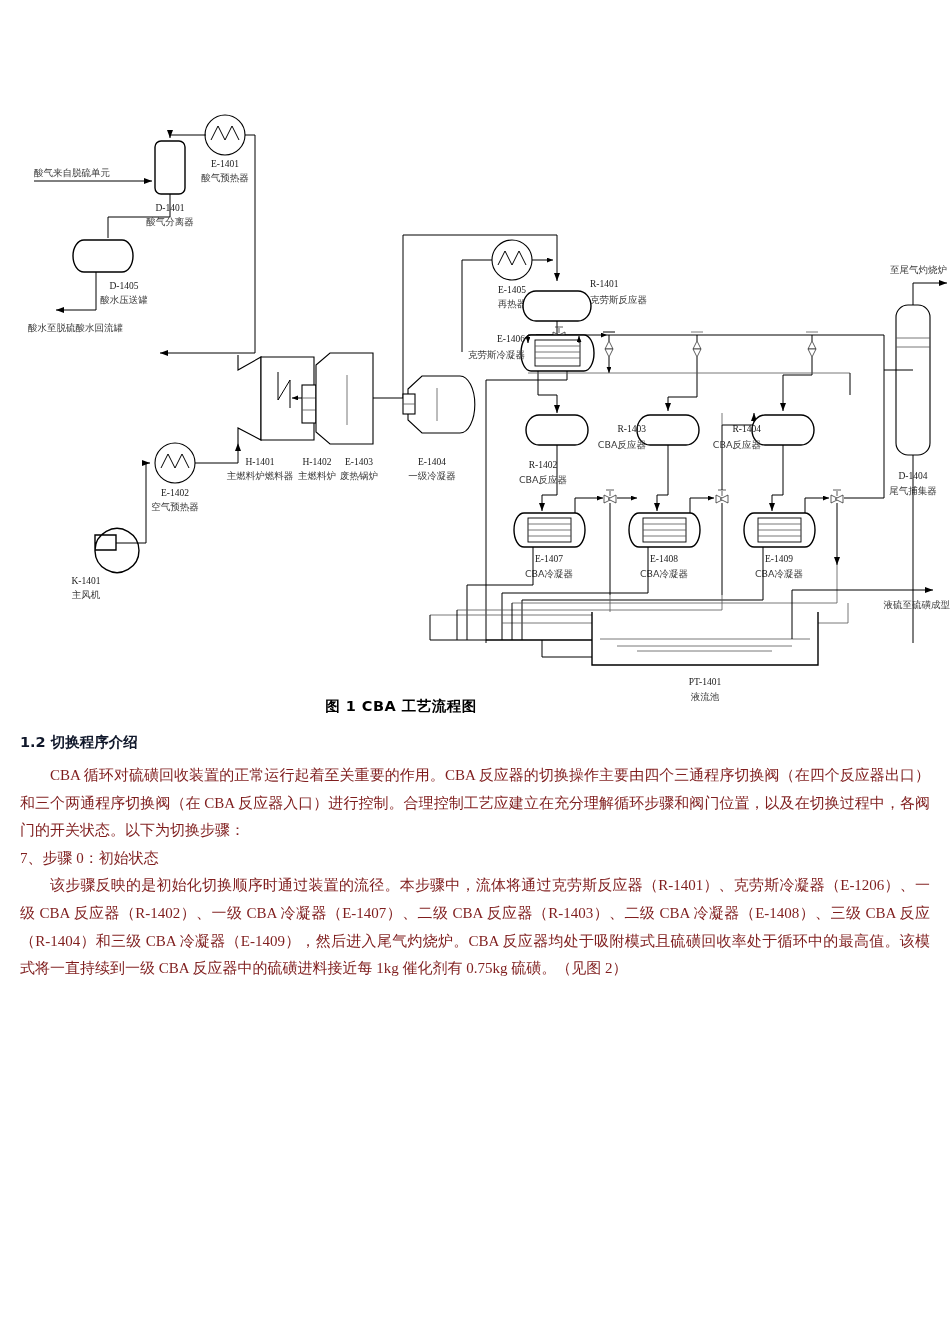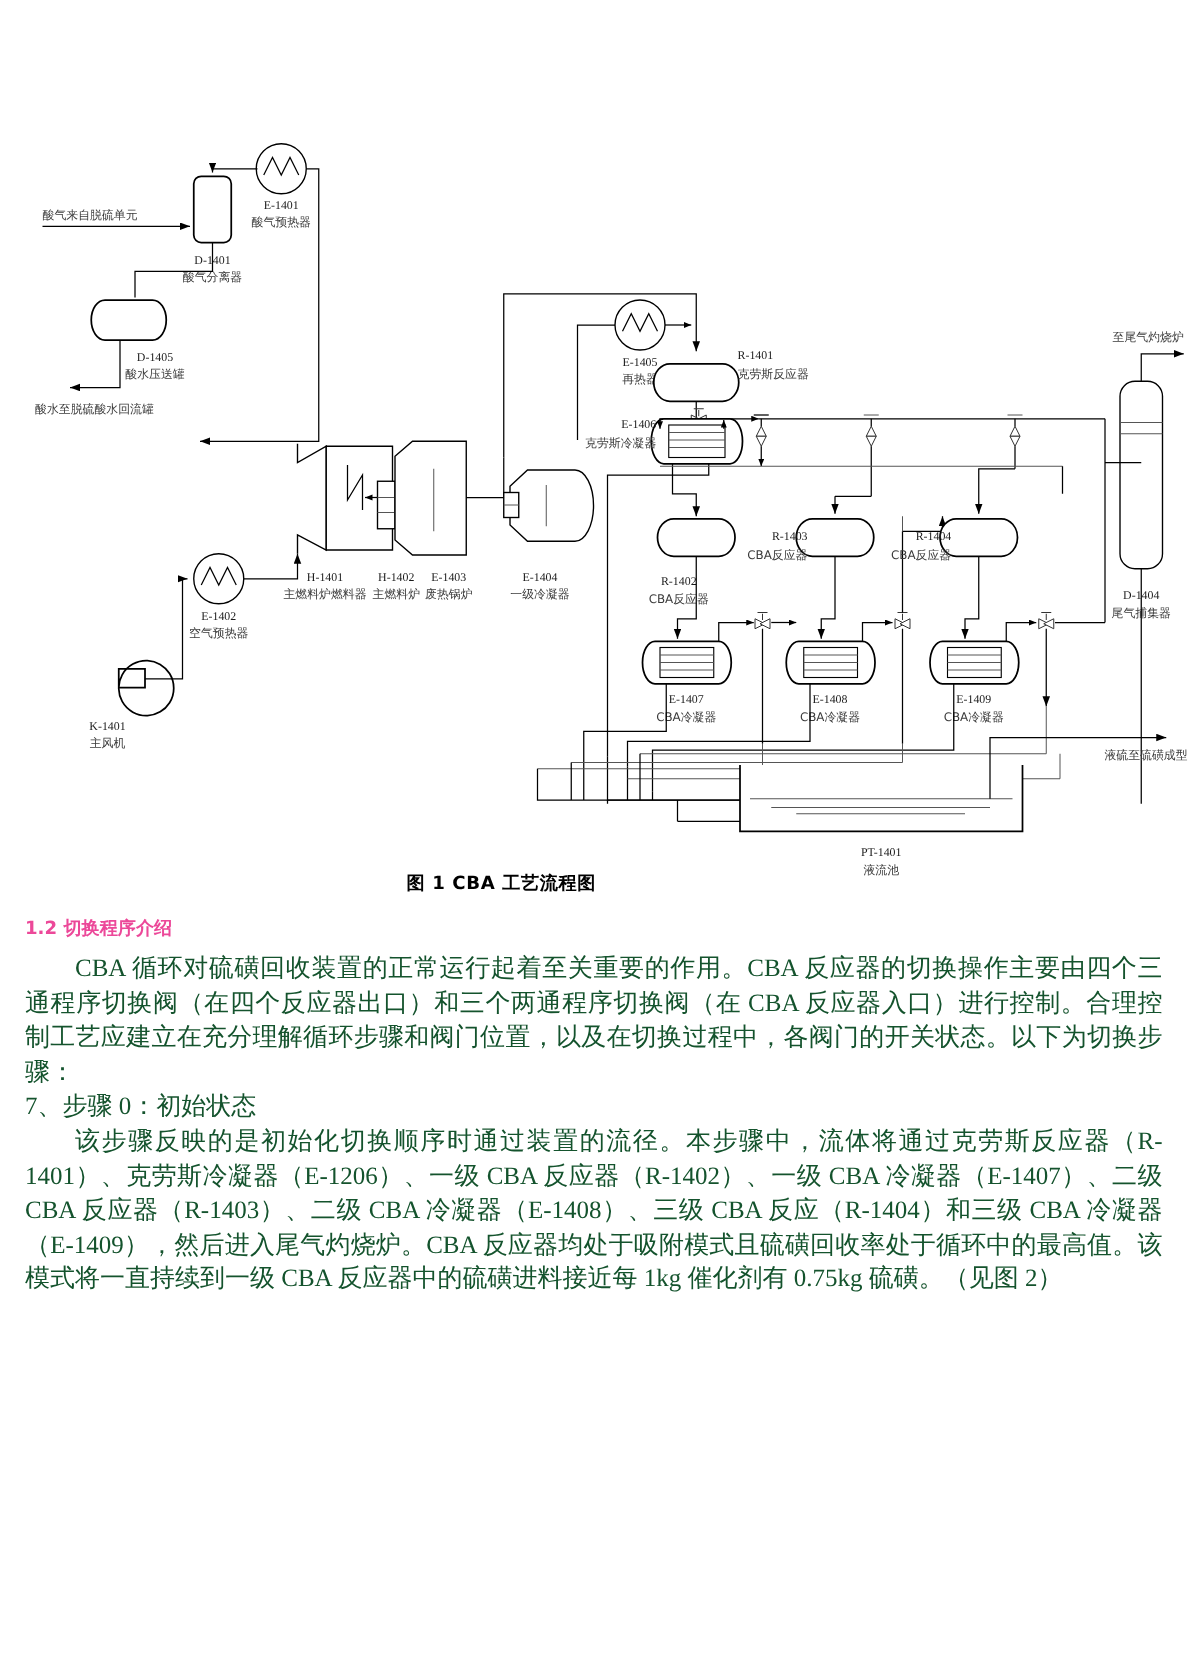--- a/index.html
+++ b/index.html
@@ -70,31 +70,31 @@
     font-weight: bold;
     color: #000;
     letter-spacing: 0.5px;
   }
   #section-heading {
     position: absolute;
     left: 20px; top: 733px;
     font-family: "DejaVu Sans", "Liberation Sans", sans-serif;
     font-size: 14.5px;
     font-weight: bold;
-    color: #ec4899;
+    color: #0f172a;
     text-align: center;
   }
   #body-text {
     position: absolute;
     left: 20px; top: 762px;
     width: 910px;
     font-family: "Liberation Serif", "DejaVu Serif", serif;
-    font-size: 20px;
+    font-size: 15px;
     line-height: 27.6px;
-    color: #14532d;
+    color: #7f1d1d;
     text-align: justify;
     text-justify: inter-character;
   }
   #body-text p { margin: 0; }
   #body-text p.ind  { text-indent: 2em; }
   #body-text p.noind { text-indent: 0; }
 </style>
 </head>
 <body>
 

